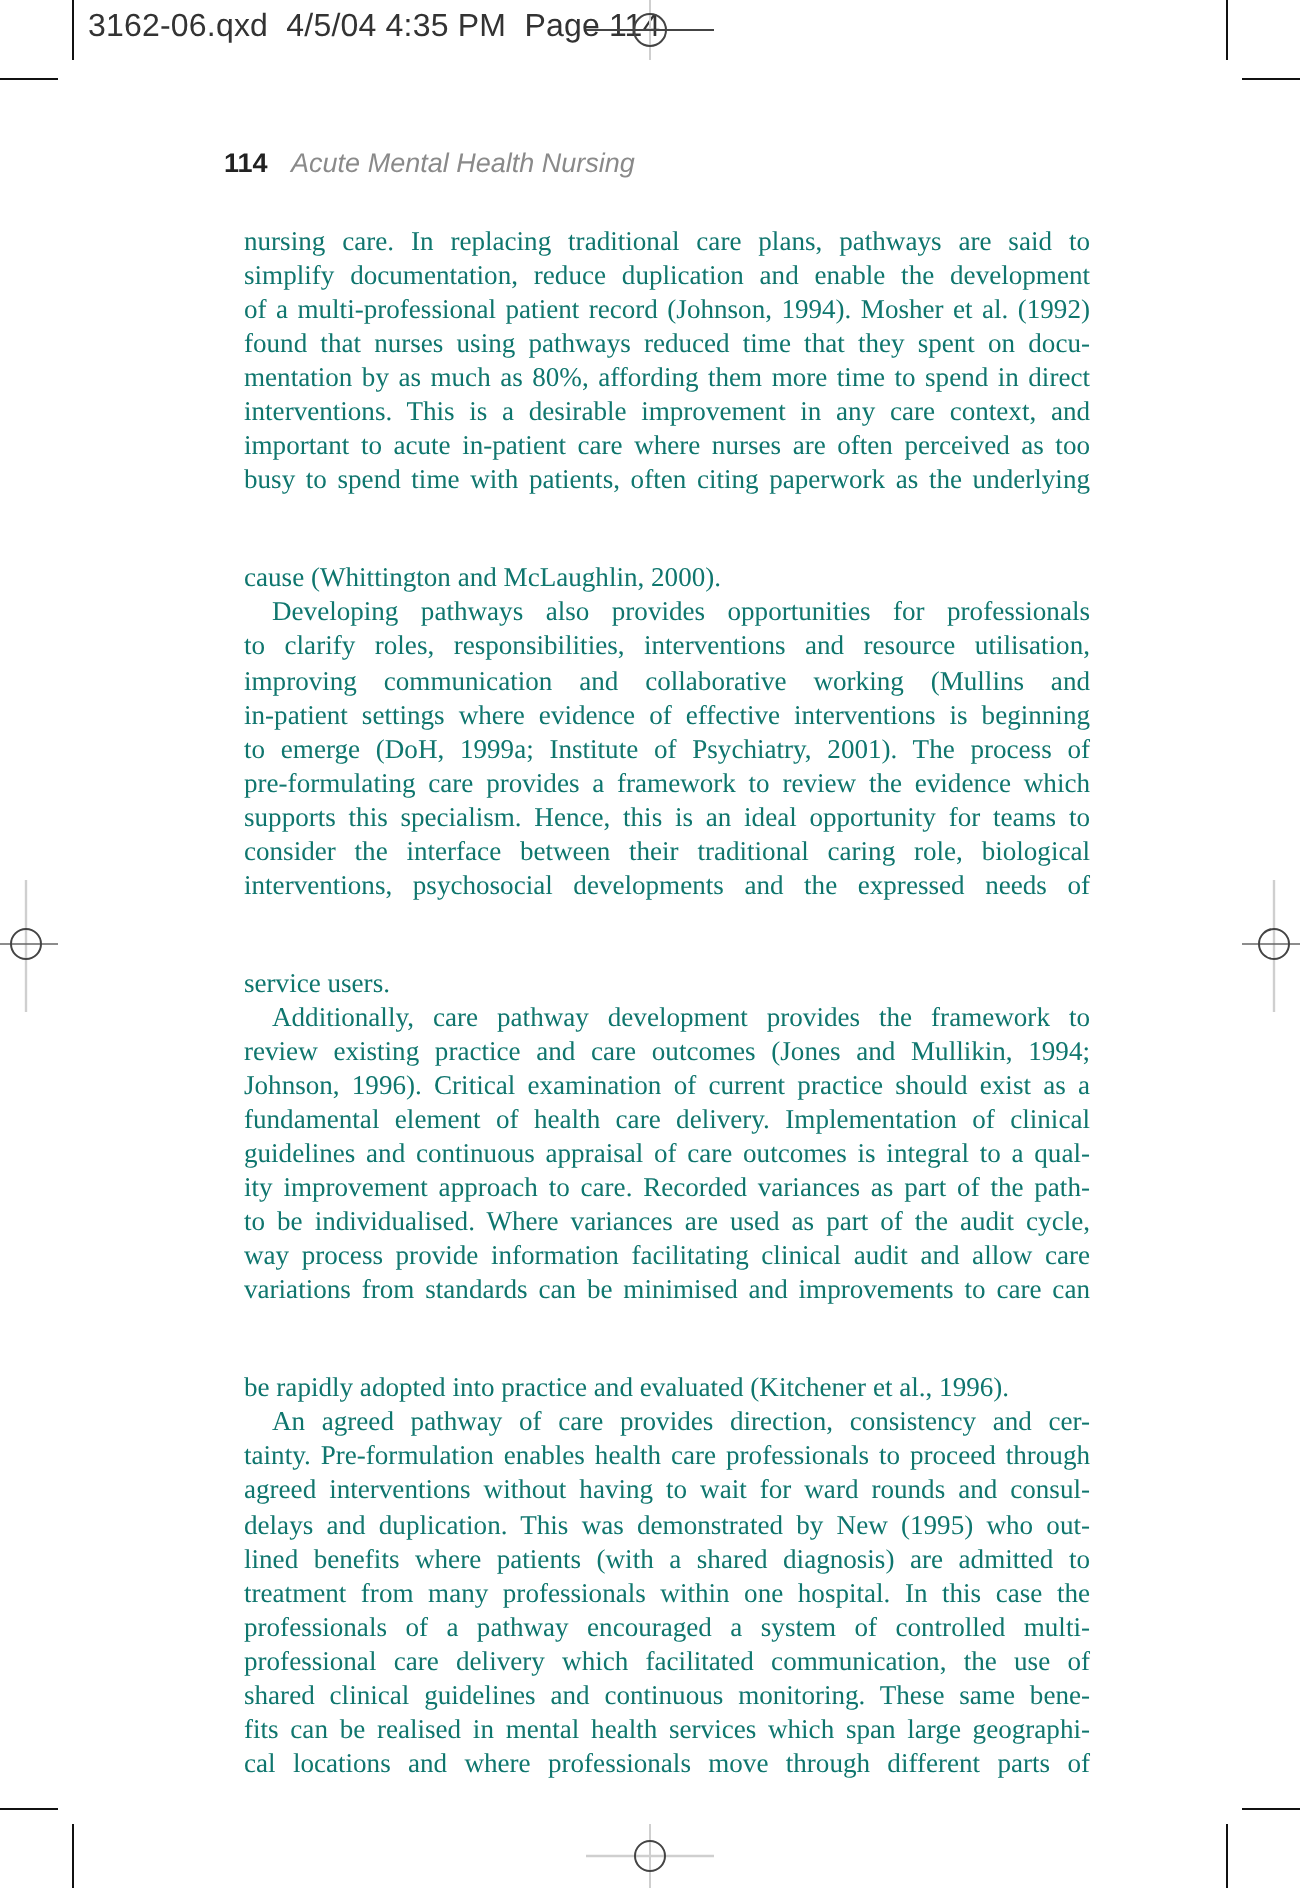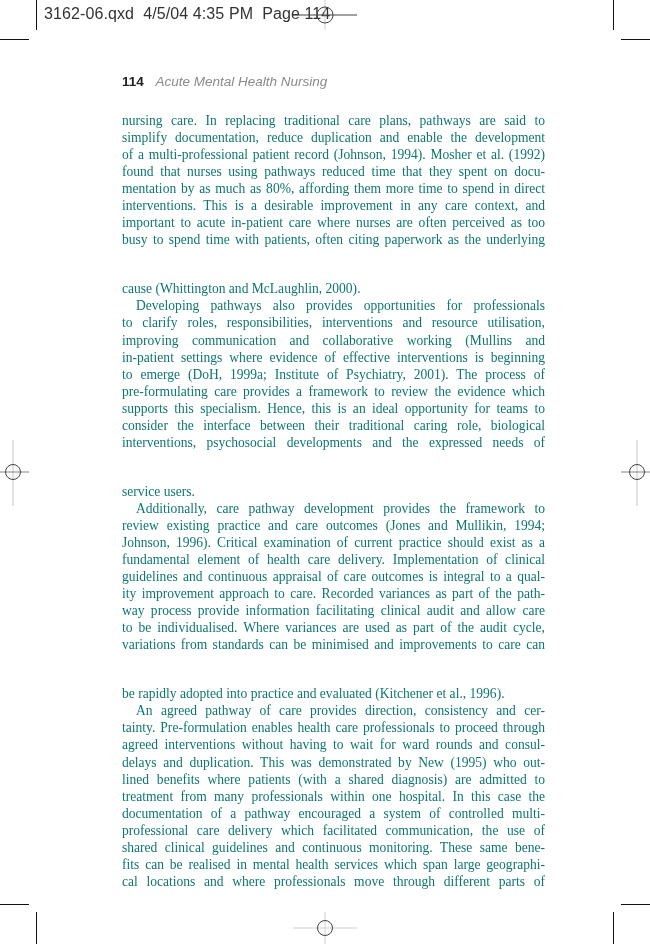--- a/index.html
+++ b/index.html
@@ -5,21 +5,21 @@
   html, body { margin: 0; padding: 0; background: #ffffff; }
   body { width: 650px; height: 944px; position: relative; overflow: hidden; }
   .slug {
     position: absolute; left: 44px; top: 5px;
     font-family: Liberation Sans, sans-serif; font-size: 16px; color: #333;
     white-space: pre; letter-spacing: 0.1px;
   }
   .crop { position: absolute; background: #111; }
   .reg { position: absolute; width: 22px; height: 22px; }
   .running-head {
-    position: absolute; left: 122px; top: 74px;
+    position: absolute; left: 112px; top: 74px;
     font-family: "Liberation Sans", sans-serif; font-size: 13.5px; color: #888;
     white-space: nowrap;
   }
   .running-head .folio { font-weight: bold; color: #222; margin-right: 8px; }
   .running-head .title { font-style: italic; color: #8a8a8a; }
   .body-text {
     position: absolute; left: 122px; top: 112px; width: 423px;
     font-family: "Liberation Serif", serif; font-size: 13.55px; line-height: 17.06px;
     color: #0f766e; text-align: justify;
   }
@@ -91,31 +91,31 @@
       <span class="line">interventions, psychosocial developments and the expressed needs of</span>
       <span class="line last">service users.</span>
     </div>
     <div>
       <span class="line indent">Additionally, care pathway development provides the framework to</span>
       <span class="line">review existing practice and care outcomes (Jones and Mullikin, 1994;</span>
       <span class="line">Johnson, 1996). Critical examination of current practice should exist as a</span>
       <span class="line">fundamental element of health care delivery. Implementation of clinical</span>
       <span class="line">guidelines and continuous appraisal of care outcomes is integral to a qual-</span>
       <span class="line">ity improvement approach to care. Recorded variances as part of the path-</span>
+      <span class="line">to be individualised. Where variances are used as part of the audit cycle,</span>
       <span class="line">way process provide information facilitating clinical audit and allow care</span>
-      <span class="line">to be individualised. Where variances are used as part of the audit cycle,</span>
       <span class="line">variations from standards can be minimised and improvements to care can</span>
       <span class="line last">be rapidly adopted into practice and evaluated (Kitchener et al., 1996).</span>
     </div>
     <div>
       <span class="line indent">An agreed pathway of care provides direction, consistency and cer-</span>
       <span class="line">tainty. Pre-formulation enables health care professionals to proceed through</span>
       <span class="line">agreed interventions without having to wait for ward rounds and consul-</span>
       <span class="line">delays and duplication. This was demonstrated by New (1995) who out-</span>
       <span class="line">lined benefits where patients (with a shared diagnosis) are admitted to</span>
       <span class="line">treatment from many professionals within one hospital. In this case the</span>
-      <span class="line">documentation of a pathway encouraged a system of controlled multi-</span>
+      <span class="line">professionals of a pathway encouraged a system of controlled multi-</span>
       <span class="line">professional care delivery which facilitated communication, the use of</span>
       <span class="line">shared clinical guidelines and continuous monitoring. These same bene-</span>
       <span class="line">fits can be realised in mental health services which span large geographi-</span>
       <span class="line">cal locations and where professionals move through different parts of</span>
     </div>
   </div>
 
 </body></html>

